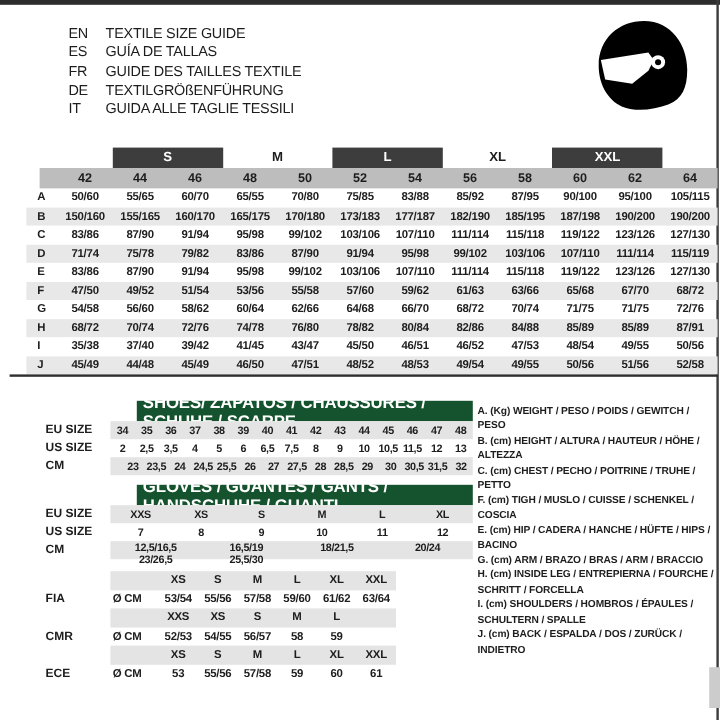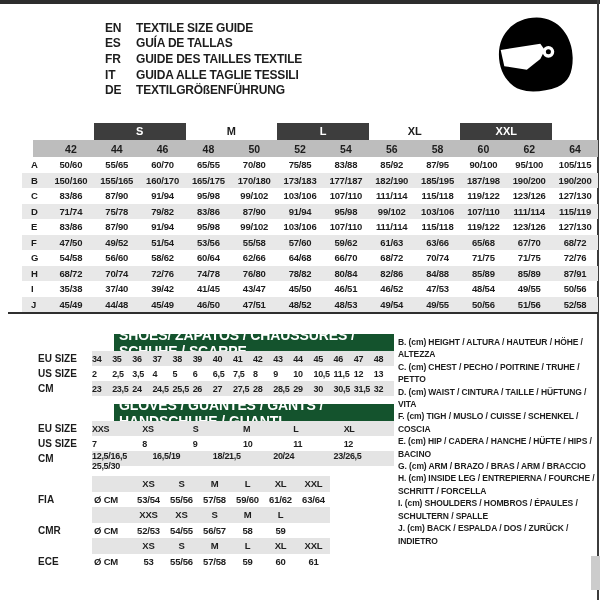--- a/index.html
+++ b/index.html
@@ -6,21 +6,21 @@
   body{
     width:600px;height:600px;position:relative;background:#ffffff;
     font-family:"Liberation Sans", sans-serif;color:#1d1d1d;overflow:hidden;
   }
   .top-bar{position:absolute;left:0;top:0;width:600px;height:4px;background:#2d2d2d;}
   .right-line{position:absolute;right:1px;top:0;width:2px;height:600px;background:#3c3c3c;}
   .scroll-thumb{position:absolute;right:0;top:556px;width:9px;height:34px;background:#cccccc;}
 
   
   #langs{position:absolute;left:57px;top:20px;}
-  .lang-row{display:flex;height:15.6px;align-items:center;font-weight:700;font-size:12px;letter-spacing:-0.2px;margin-left:48px;}
+  .lang-row{display:flex;height:15.6px;align-items:center;font-weight:400;font-size:12px;letter-spacing:-0.2px;}
   .lang-code{width:31px;}
 
   
   #helmetIcon{position:absolute;left:489px;top:13px;}
 
   
   #mainTable{position:absolute;left:22px;top:122px;width:576px;}
   .trow{display:grid;grid-template-columns:26px repeat(12,1fr);align-items:center;text-align:center;}
   .group-row{height:18px;font-size:11px;font-weight:700;}
   .group{height:17px;line-height:17px;}
@@ -38,21 +38,21 @@
   .ltable{position:absolute;left:10px;}
   #shoesTable{top:334px;width:384px;}
   #glovesTable{top:404px;width:384px;}
   #helmetTable{top:476px;width:320px;}
   .bar{margin-left:104px;height:17px;background:#14532d;color:#ffffff;font-size:14px;font-weight:700;
        display:flex;align-items:center;padding-left:5px;box-sizing:border-box;letter-spacing:-0.1px;}
   .srow{display:flex;height:15px;}
   #helmetTable .srow{height:15.5px;}
   .slabel{width:82px;display:flex;align-items:center;padding-left:28px;box-sizing:border-box;
           font-weight:700;font-size:10px;}
-  .sdata{flex:1;display:grid;align-items:center;text-align:left;font-weight:700;font-size:9px;letter-spacing:-0.3px;}
+  .sdata{flex:1;display:grid;align-items:center;text-align:center;font-weight:700;font-size:9px;letter-spacing:-0.3px;}
   .hdata{flex:1;display:grid;grid-template-columns:40px repeat(6,1fr);align-items:center;text-align:center;
          font-weight:700;font-size:9.5px;letter-spacing:-0.2px;}
   .hdata .unit-col{text-align:left;padding-left:2px;}
   .shade{background:#e4e4e4;}
 
   
   #legend{position:absolute;left:398px;top:336px;width:197px;}
   .legend-item{font-size:8.5px;font-weight:700;line-height:12.4px;letter-spacing:-0.1px;}
 </style>
 </head>
@@ -69,26 +69,26 @@
     </div>
     <div class="lang-row">
       <div class="lang-code">ES</div>
       <div class="lang-title">GUÍA DE TALLAS</div>
     </div>
     <div class="lang-row">
       <div class="lang-code">FR</div>
       <div class="lang-title">GUIDE DES TAILLES TEXTILE</div>
     </div>
     <div class="lang-row">
+      <div class="lang-code">DE</div>
+      <div class="lang-title">TEXTILGRÖßENFÜHRUNG</div>
+    </div>
+    <div class="lang-row">
       <div class="lang-code">IT</div>
       <div class="lang-title">GUIDA ALLE TAGLIE TESSILI</div>
-    </div>
-    <div class="lang-row">
-      <div class="lang-code">DE</div>
-      <div class="lang-title">TEXTILGRÖßENFÜHRUNG</div>
     </div>
   </div>
 
 <svg id="helmetIcon" width="90" height="92" viewBox="0 0 100 100" aria-hidden="true">
   <path d="M53 4 C78 4 93 26 93 49 C93 66 88 76 76 81 C63 86 46 88 35 84 C21 79 11 64 11 45 C11 20 30 4 53 4 Z" fill="#000000"></path>
   <polygon points="13,40 57,33 62,40 57,50 42,62 17,58" fill="#ffffff"></polygon>
   <circle cx="66" cy="42" r="6.5" fill="#ffffff"></circle>
   <circle cx="66" cy="42" r="2.8" fill="#000000"></circle>
 </svg>
 
@@ -312,21 +312,21 @@
           <div>9</div>
           <div>10</div>
           <div>10,5</div>
           <div>11,5</div>
           <div>12</div>
           <div>13</div>
         </div>
       </div>
       <div class="srow">
         <div class="slabel">CM</div>
-        <div class="sdata shade" style="grid-template-columns: repeat(15, 1fr);">
+        <div class="sdata shade" style="grid-template-columns: repeat(15, 1fr); padding-left: 9px;">
           <div>23</div>
           <div>23,5</div>
           <div>24</div>
           <div>24,5</div>
           <div>25,5</div>
           <div>26</div>
           <div>27</div>
           <div>27,5</div>
           <div>28</div>
           <div>28,5</div>
@@ -362,21 +362,21 @@
           <div>7</div>
           <div>8</div>
           <div>9</div>
           <div>10</div>
           <div>11</div>
           <div>12</div>
         </div>
       </div>
       <div class="srow">
         <div class="slabel">CM</div>
-        <div class="sdata shade" style="grid-template-columns: repeat(5, 1fr);">
+        <div class="sdata shade" style="grid-template-columns: repeat(4, 1fr);">
           <div>12,5/16,5</div>
           <div>16,5/19</div>
           <div>18/21,5</div>
           <div>20/24</div>
           <div>23/26,5</div>
           <div>25,5/30</div>
         </div>
       </div>
     </div>
 </div>
@@ -452,22 +452,22 @@
           <div>57/58</div>
           <div>59</div>
           <div>60</div>
           <div>61</div>
         </div>
       </div>
     </div>
 </div>
 
 <div id="legend">
+    <div class="legend-item">A. (Kg) WEIGHT / PESO / POIDS / GEWITCH / PESO</div>
     <div class="legend-item">B. (cm) HEIGHT / ALTURA / HAUTEUR / HÖHE / ALTEZZA</div>
     <div class="legend-item">C. (cm) CHEST / PECHO / POITRINE / TRUHE / PETTO</div>
-    <div class="legend-item">D. (cm) WAIST / CINTURA / TAILLE / HÜFTUNG / VITA</div>
     <div class="legend-item">F. (cm) TIGH / MUSLO / CUISSE / SCHENKEL / COSCIA</div>
     <div class="legend-item">E. (cm) HIP / CADERA / HANCHE / HÜFTE / HIPS / BACINO</div>
     <div class="legend-item">G. (cm) ARM / BRAZO / BRAS / ARM / BRACCIO</div>
     <div class="legend-item">H. (cm) INSIDE LEG / ENTREPIERNA / FOURCHE / SCHRITT / FORCELLA</div>
     <div class="legend-item">I. (cm) SHOULDERS / HOMBROS / ÉPAULES / SCHULTERN / SPALLE</div>
     <div class="legend-item">J. (cm) BACK / ESPALDA / DOS / ZURÜCK / INDIETRO</div>
   </div>
 
 </body></html>

